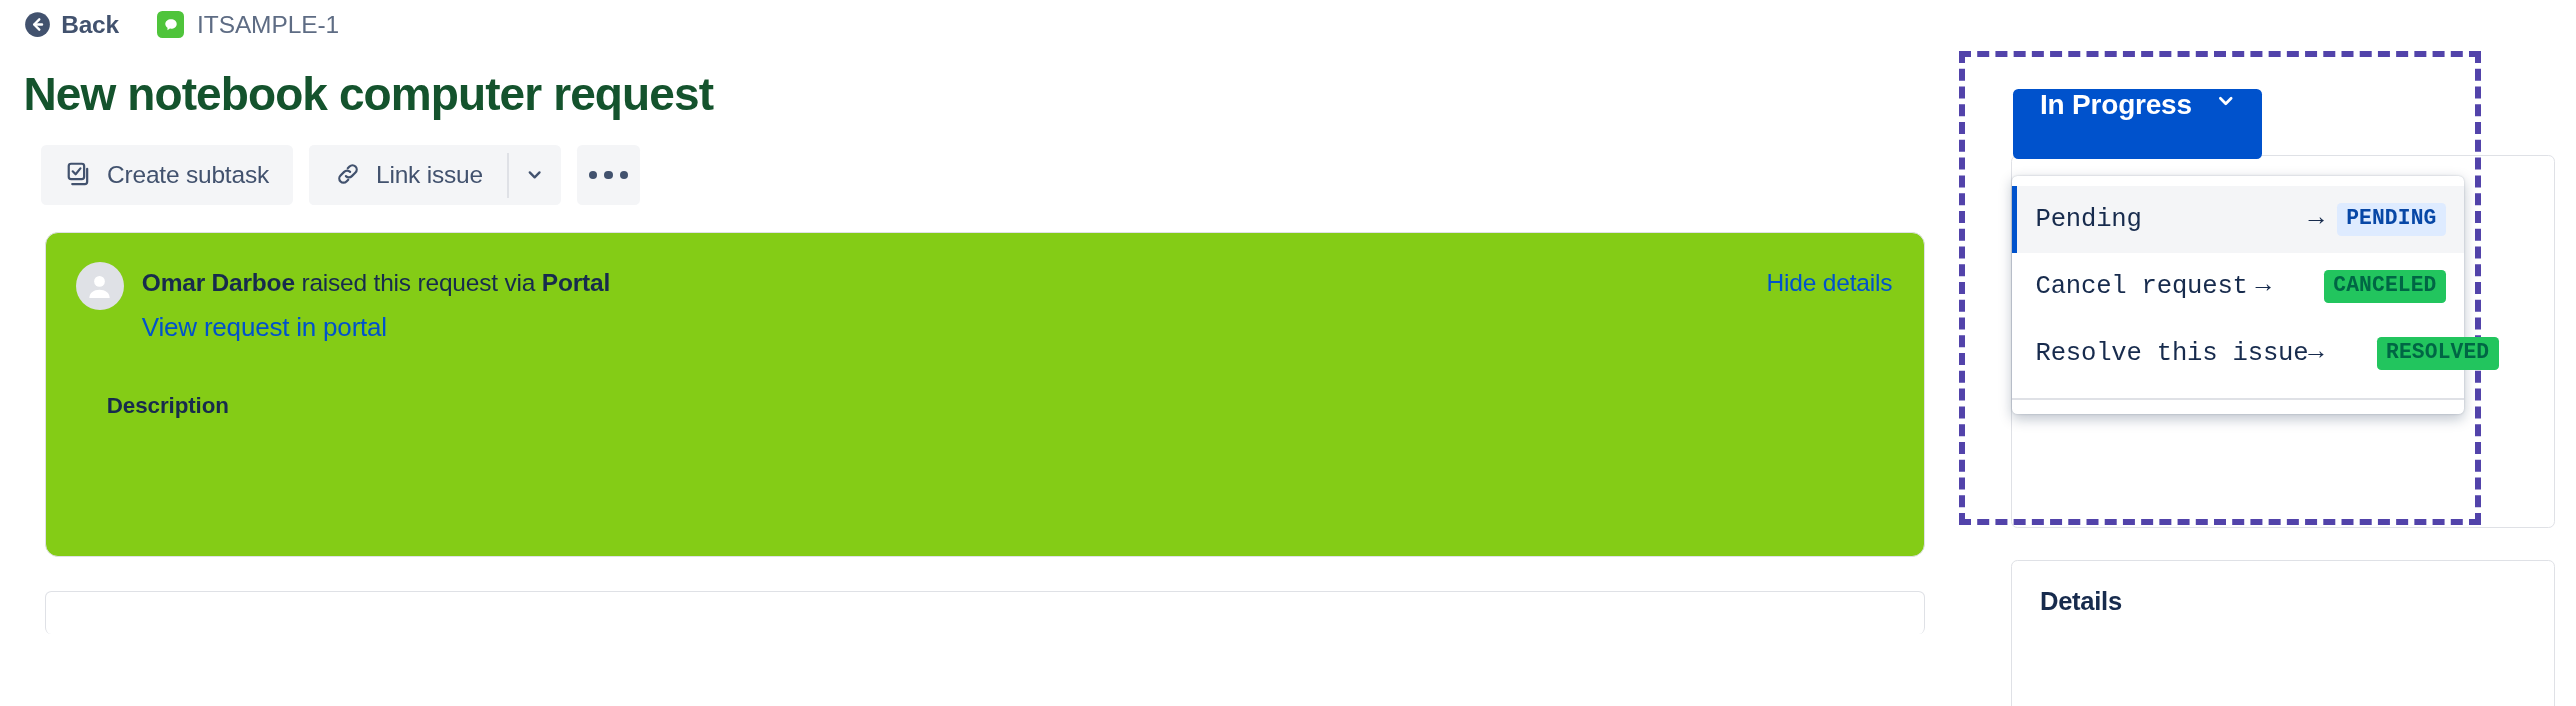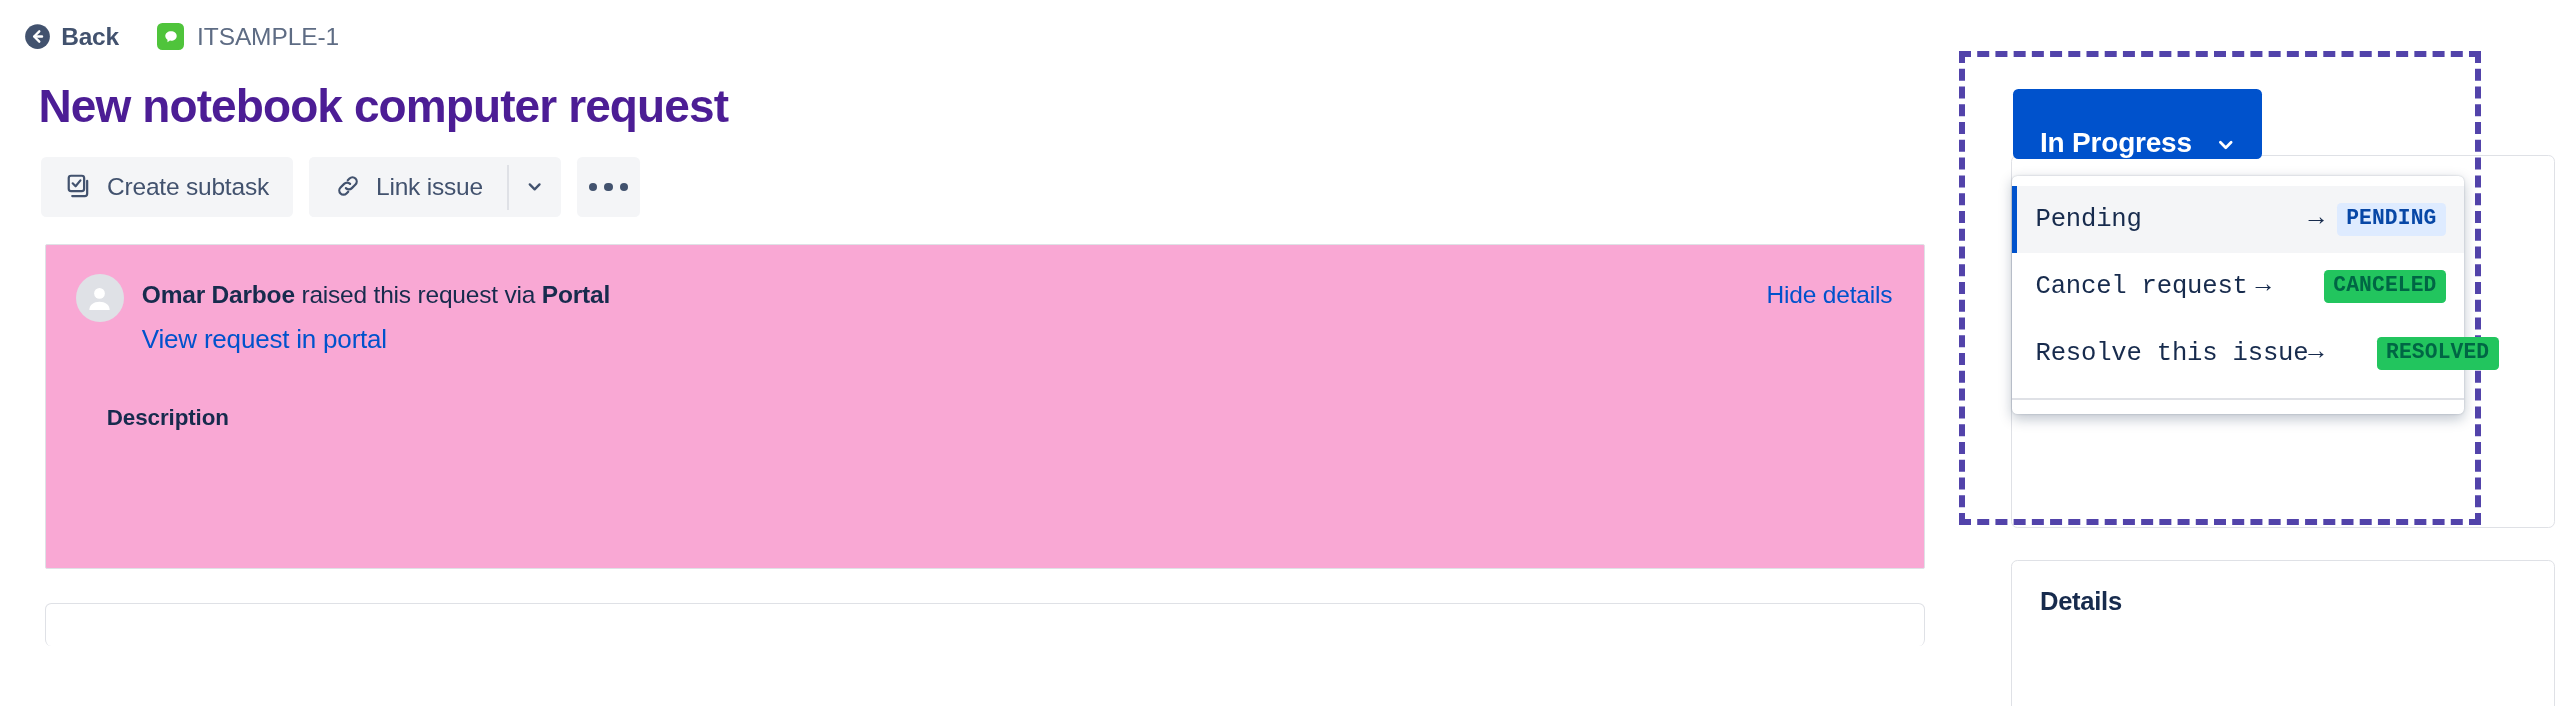--- a/index.html
+++ b/index.html
@@ -16,21 +16,21 @@
     position: relative;
     width: 2576px;
     height: 706px;
     background: #ffffff;
   }
 
   
   .main-col {
     position: absolute;
     left: 0;
-    top: 12px;
+    top: 0;
     width: 1968px;
     height: 592px;
     padding: 0 32px 0 23.5px;
   }
 
   
   .breadcrumb {
     display: flex;
     align-items: center;
     height: 49px;
@@ -74,24 +74,24 @@
     font-size: 24.5px;
     color: #5E6C84;
     letter-spacing: -0.1px;
   }
 
   
   .page-title {
     font-size: 46px;
     line-height: 1.1;
     font-weight: 600;
-    color: #4c1d95;
+    color: #14532d;
     letter-spacing: -0.9px;
     margin-top: 20px;
-    margin-left: 15px;
+    margin-left: 0;
   }
 
   
   .toolbar {
     display: flex;
     align-items: flex-start;
     gap: 16px;
     margin-top: 25.6px;
     margin-left: 17px;
   }
@@ -150,22 +150,22 @@
   }
   .dot {
     width: 8.5px; height: 8.5px;
     background: #42526E;
     border-radius: 50%;
   }
 
   
   .card {
     border: 1.6px solid #DFE1E6;
-    border-radius: 2px;
-    background: #f9a8d4;
+    border-radius: 13px;
+    background: #84cc16;
     margin-top: 27px;
     margin-left: 21.3px;
     margin-right: 10.7px;
   }
   .card-req { padding: 28px 30px 33px 30px; height: 325px; }
 
   .req-head {
     display: flex;
     align-items: flex-start;
     justify-content: space-between;
@@ -293,21 +293,21 @@
 
   .status-btn {
     position: absolute;
     left: 2013px;
     top: 89px;
     height: 70px;
     background: #0052CC;
     border: none;
     border-radius: 5.3px;
     display: flex;
-    align-items: flex-end;
+    align-items: flex-start;
     gap: 22.4px;
     padding: 0 24.5px 0 27px;
     cursor: pointer;
     z-index: 45;
     font-family: inherit;
   }
   .status-btn-label {
     font-size: 28px;
     font-weight: 700;
     color: #ffffff;

